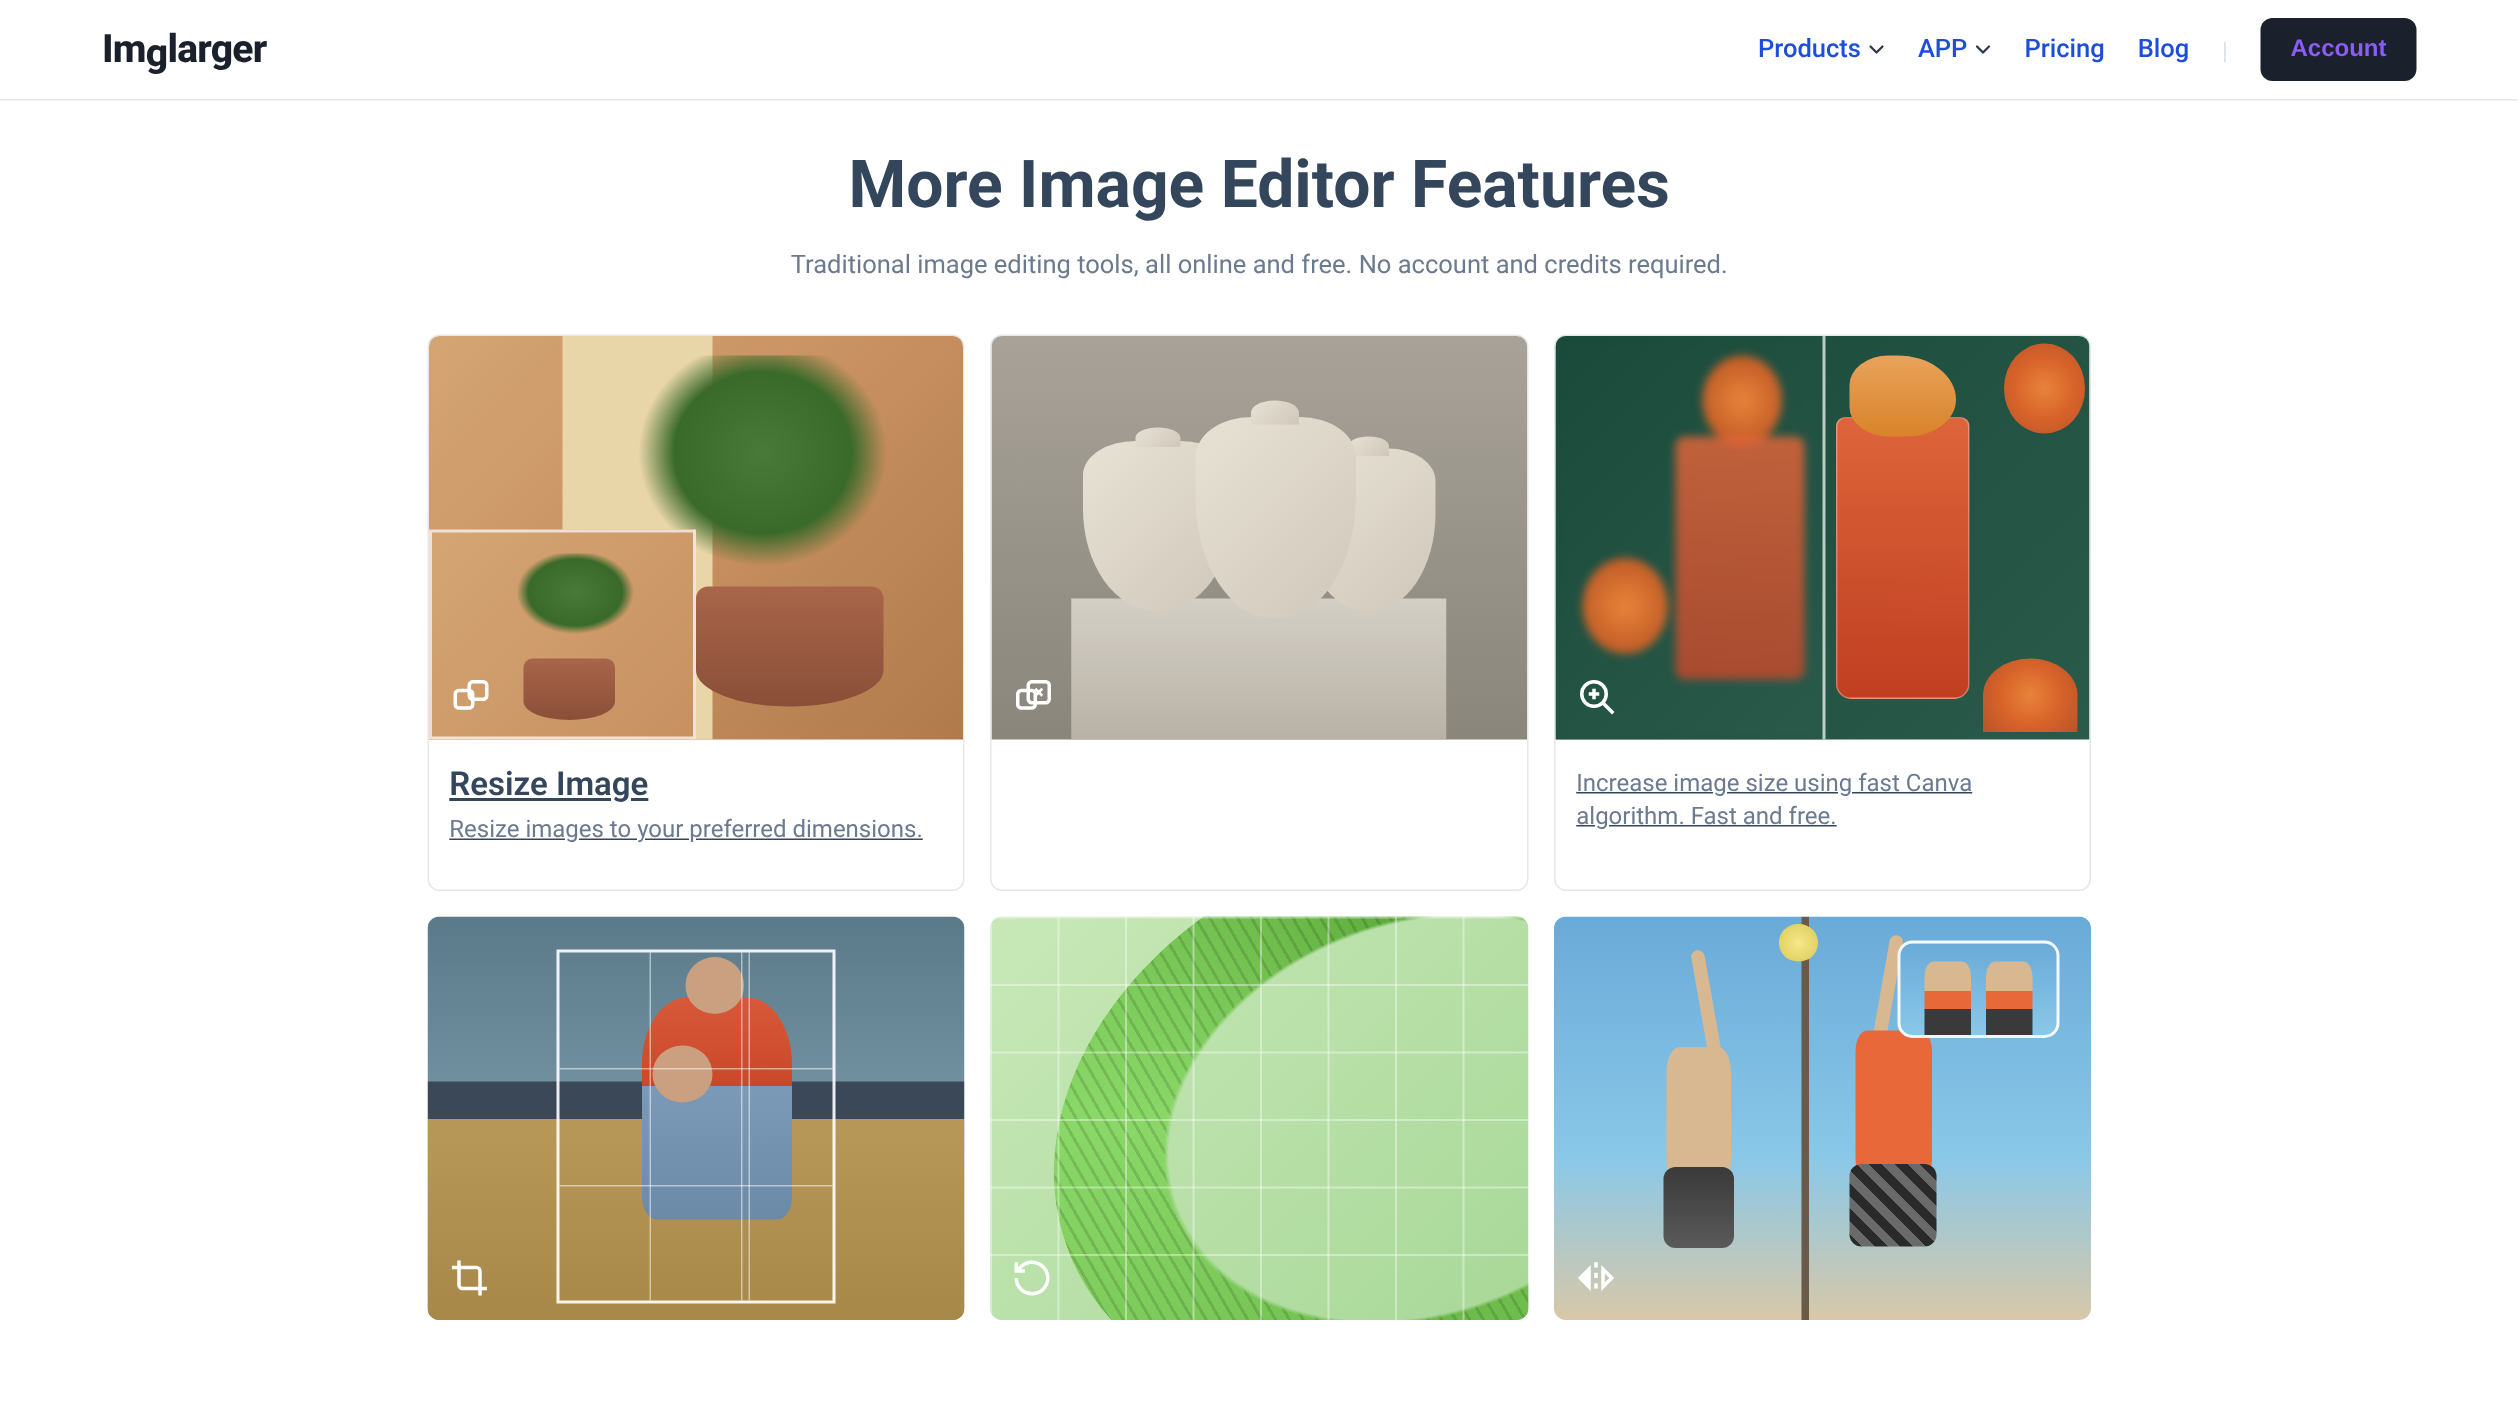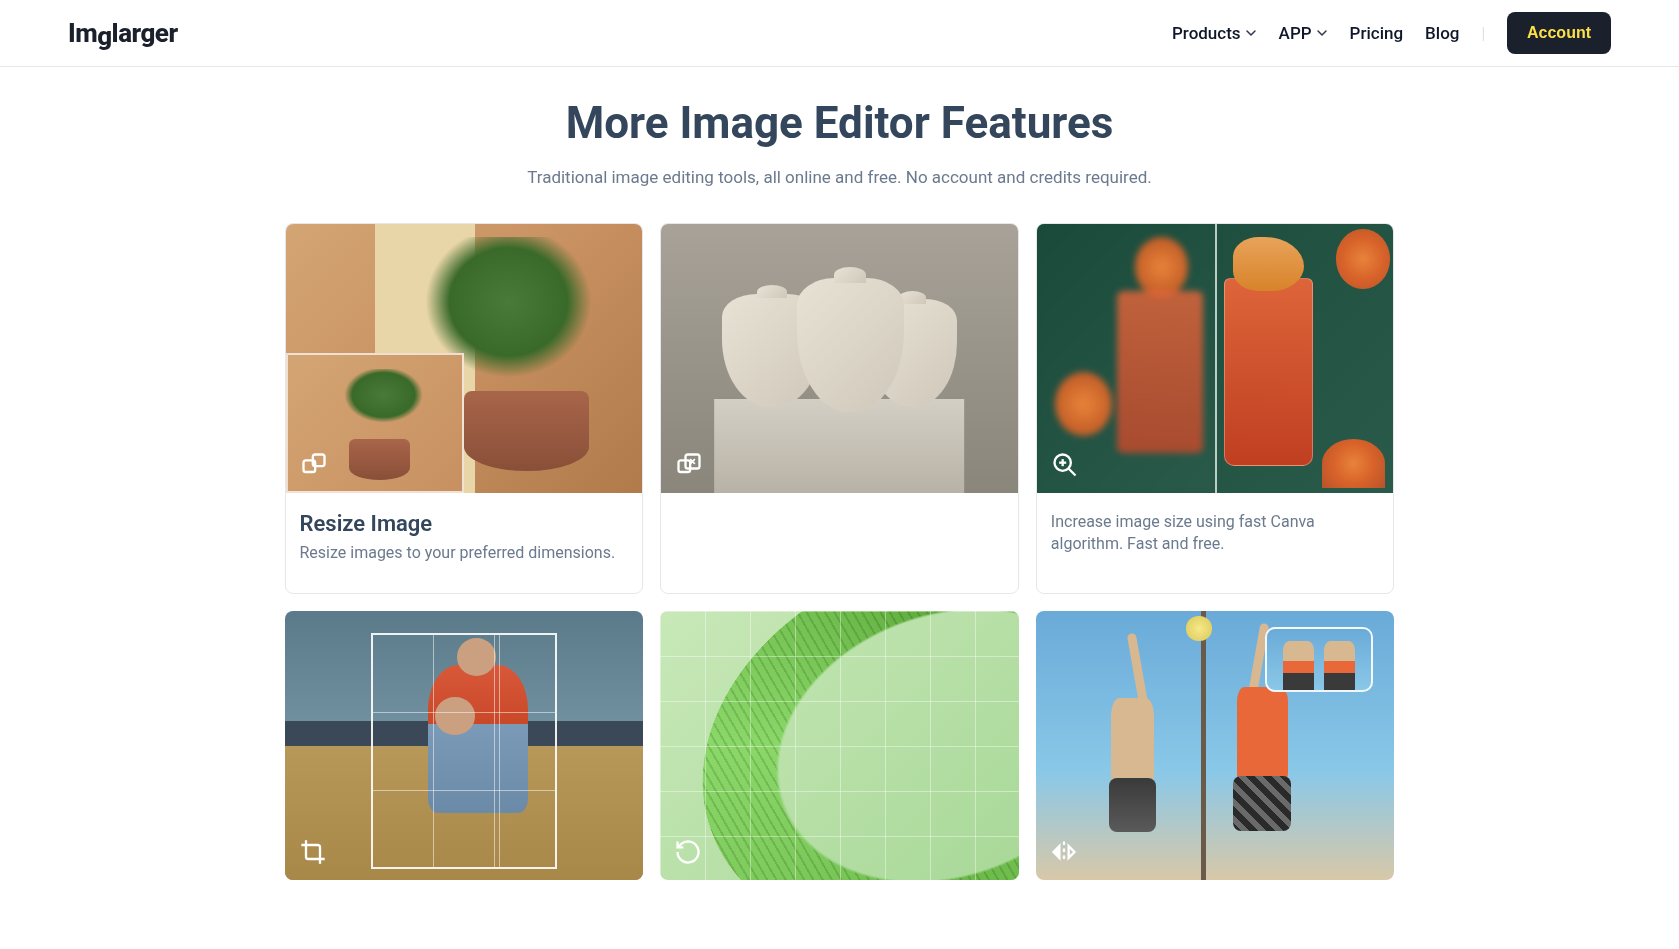--- a/index.html
+++ b/index.html
@@ -29,37 +29,37 @@
   display: inline-block;
   transform: translateY(3px);
 }
 .nav {
   display: flex;
   align-items: center;
   gap: 22px;
 }
 .nav-item {
   font-size: 17px;
-  color: #0f172a;
+  color: #1d4ed8;
   font-weight: 500;
   cursor: pointer;
   display: inline-flex;
   align-items: center;
   gap: 4px;
 }
 .chevron {
   display: inline-block;
 }
 .divider {
   color: #cbd5e0;
   font-weight: 300;
 }
 .account-btn {
   background: #1a202c;
-  color: #fde047;
+  color: #8b5cf6;
   border: none;
   border-radius: 8px;
   padding: 12px 20px;
   font-size: 16px;
   font-weight: 700;
   cursor: pointer;
 }
 .hero {
   text-align: center;
   margin-top: 30px;
@@ -74,20 +74,21 @@
 .hero p {
   font-size: 17px;
   color: #6b7a8e;
 }
 .grid {
   max-width: 1110px;
   margin: 0 auto;
   display: grid;
   grid-template-columns: repeat(3, 1fr);
   gap: 17px;
+  text-decoration: underline;
 }
 .card {
   border-radius: 8px;
   overflow: hidden;
   border: 1px solid #e5e7eb;
   background: #fff;
   cursor: pointer;
   display: flex;
   flex-direction: column;
 }

